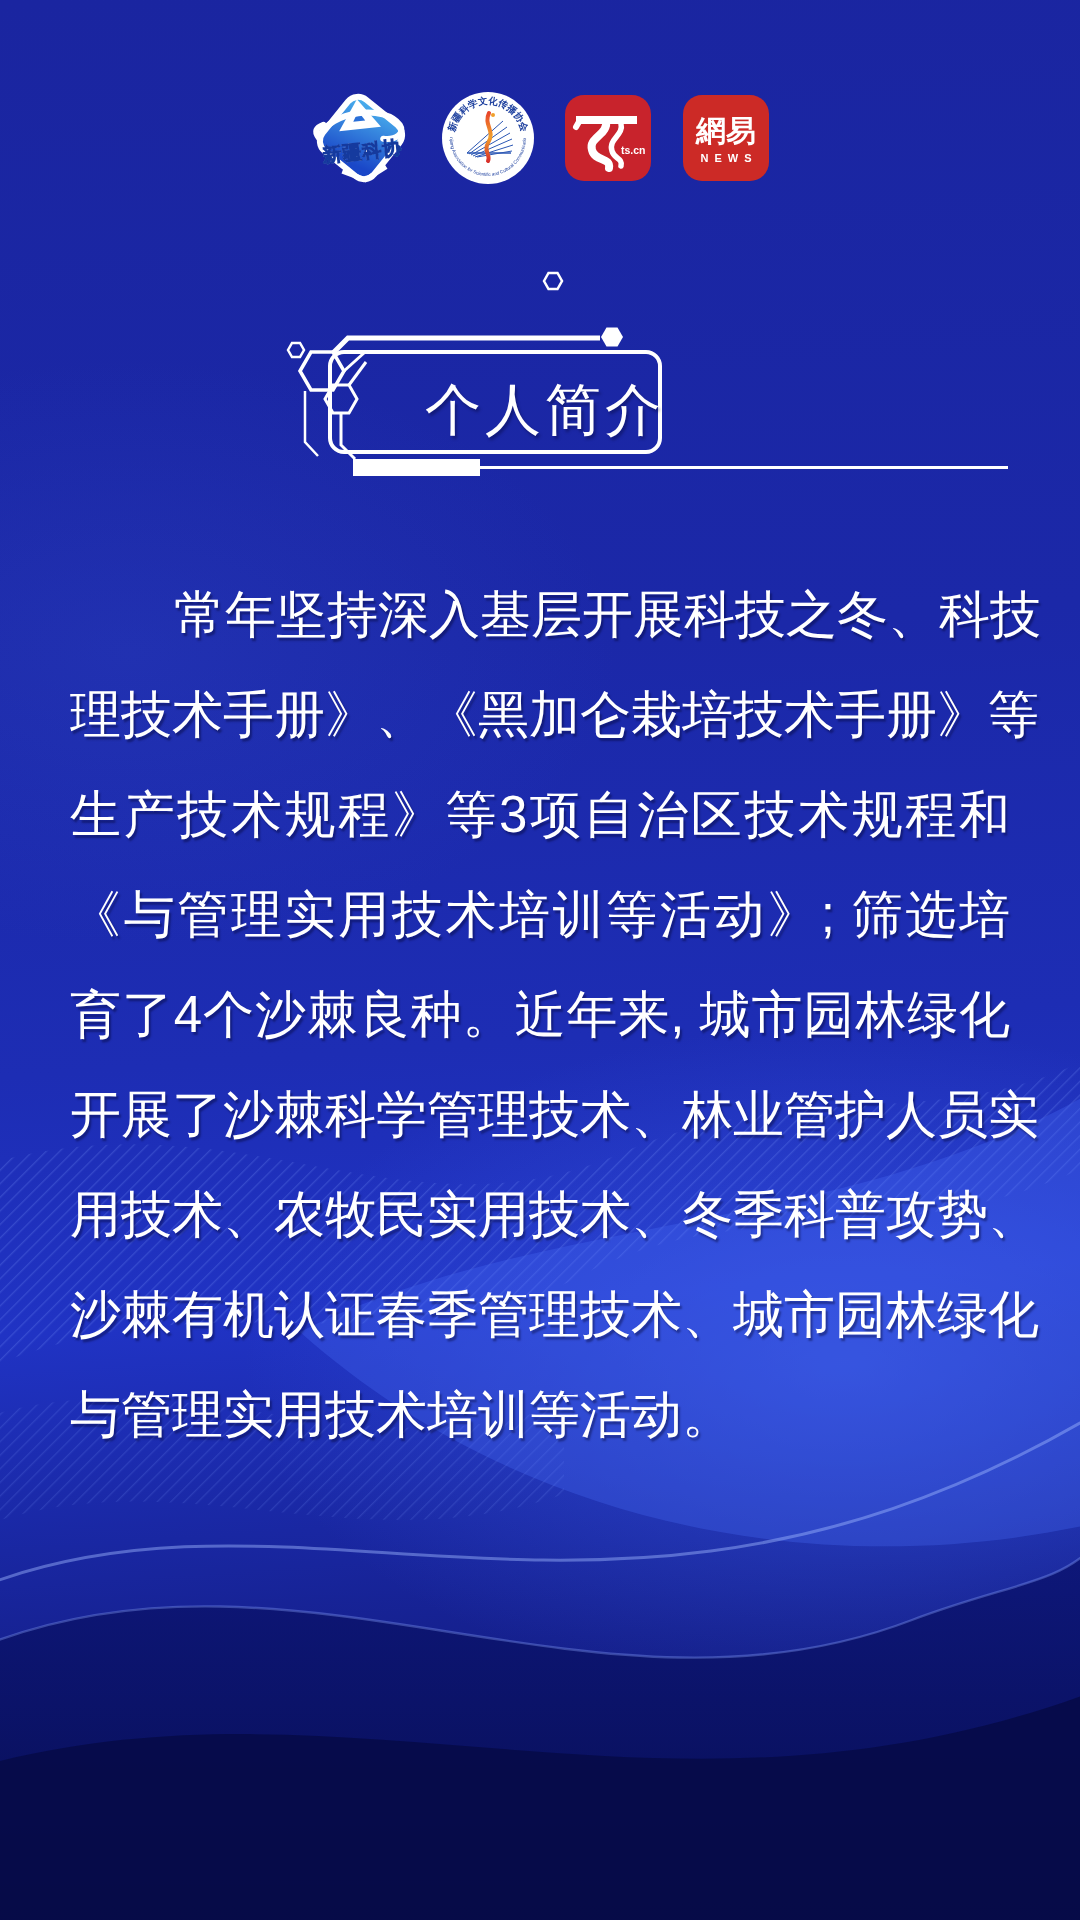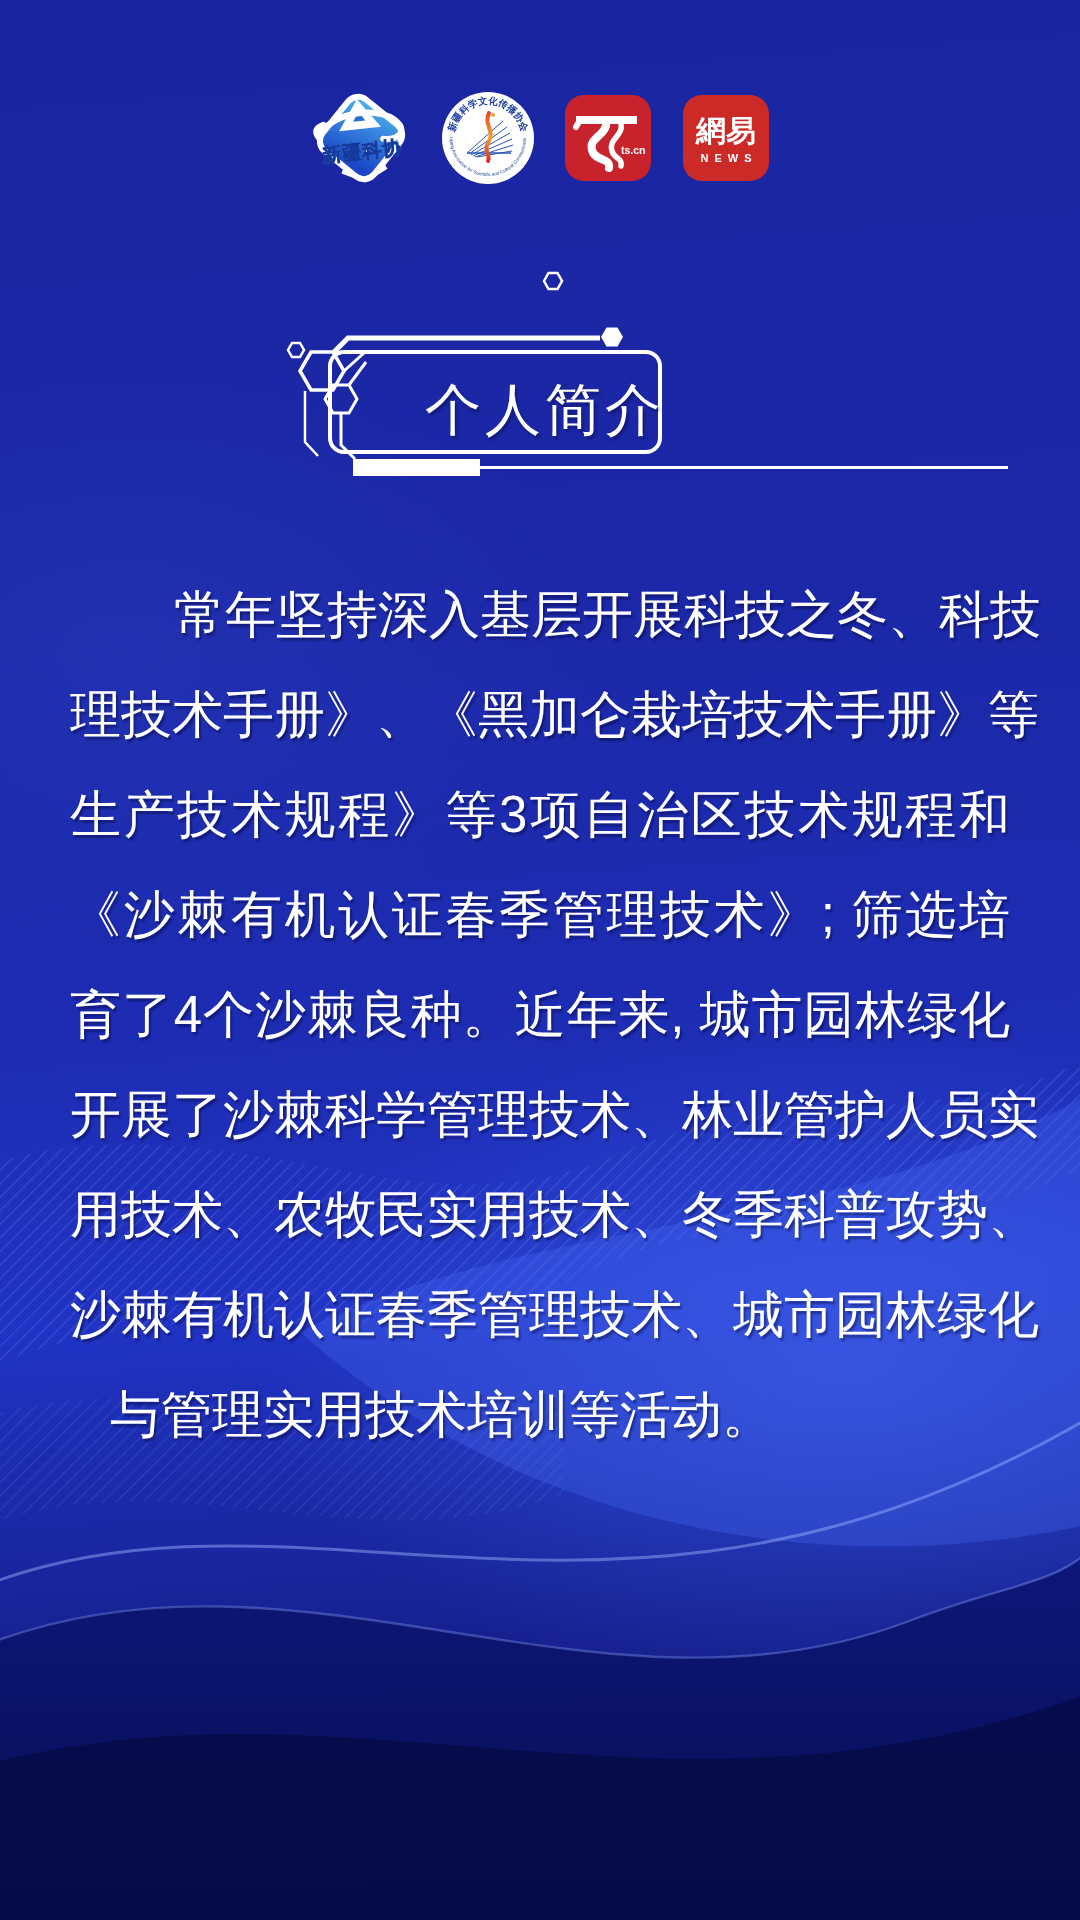--- a/index.html
+++ b/index.html
@@ -30,21 +30,21 @@
   .profile{
     position:absolute;top:565px;left:70px;width:940px;z-index:3;
     color:#ffffff;font-size:51px;font-weight:400;
     text-shadow:2px 3px 2px rgba(0,0,40,0.38);
   }
   .line{
     height:100px;line-height:100px;white-space:nowrap;
     text-align:justify;text-align-last:justify;text-justify:inter-character;
   }
   .line.first{text-indent:104px;}
-  .line.last{text-align:left;text-align-last:left;margin-left:40px;}
+  .line.last{text-align:left;text-align-last:left;}
   
   .waves{position:absolute;left:0;bottom:0;z-index:1;}
   .profile,.logo-row,.badge-wrap{z-index:3;}
 </style>
 </head>
 <body>
 
 <div class="page">
 
   <div class="logo-row">
@@ -133,21 +133,21 @@
         <path d="M480,217.5 L1008,217.5" stroke-width="3"></path>
       </g>
     </svg>
     <div class="badge-title">个人简介</div>
   </div>
 
   <div class="profile">
     <div class="line first">常年坚持深入基层开展科技之冬、科技</div>
     <div class="line">理技术手册》、《黑加仑栽培技术手册》等</div>
     <div class="line">生产技术规程》等3项自治区技术规程和</div>
-    <div class="line">《沙棘有机认证春季管理技术》; 筛选培</div>
+    <div class="line">《与管理实用技术培训等活动》; 筛选培</div>
     <div class="line">育了4个沙棘良种。近年来, 城市园林绿化</div>
     <div class="line">开展了沙棘科学管理技术、林业管护人员实</div>
     <div class="line">用技术、农牧民实用技术、冬季科普攻势、</div>
     <div class="line">沙棘有机认证春季管理技术、城市园林绿化</div>
     <div class="line last">与管理实用技术培训等活动。</div>
   </div>
 
   <svg class="waves" width="1080" height="900" viewBox="0 0 900 750" preserveAspectRatio="none">
     <defs>
       <pattern id="hatch" width="8" height="8" patternUnits="userSpaceOnUse" patternTransform="rotate(45)">

